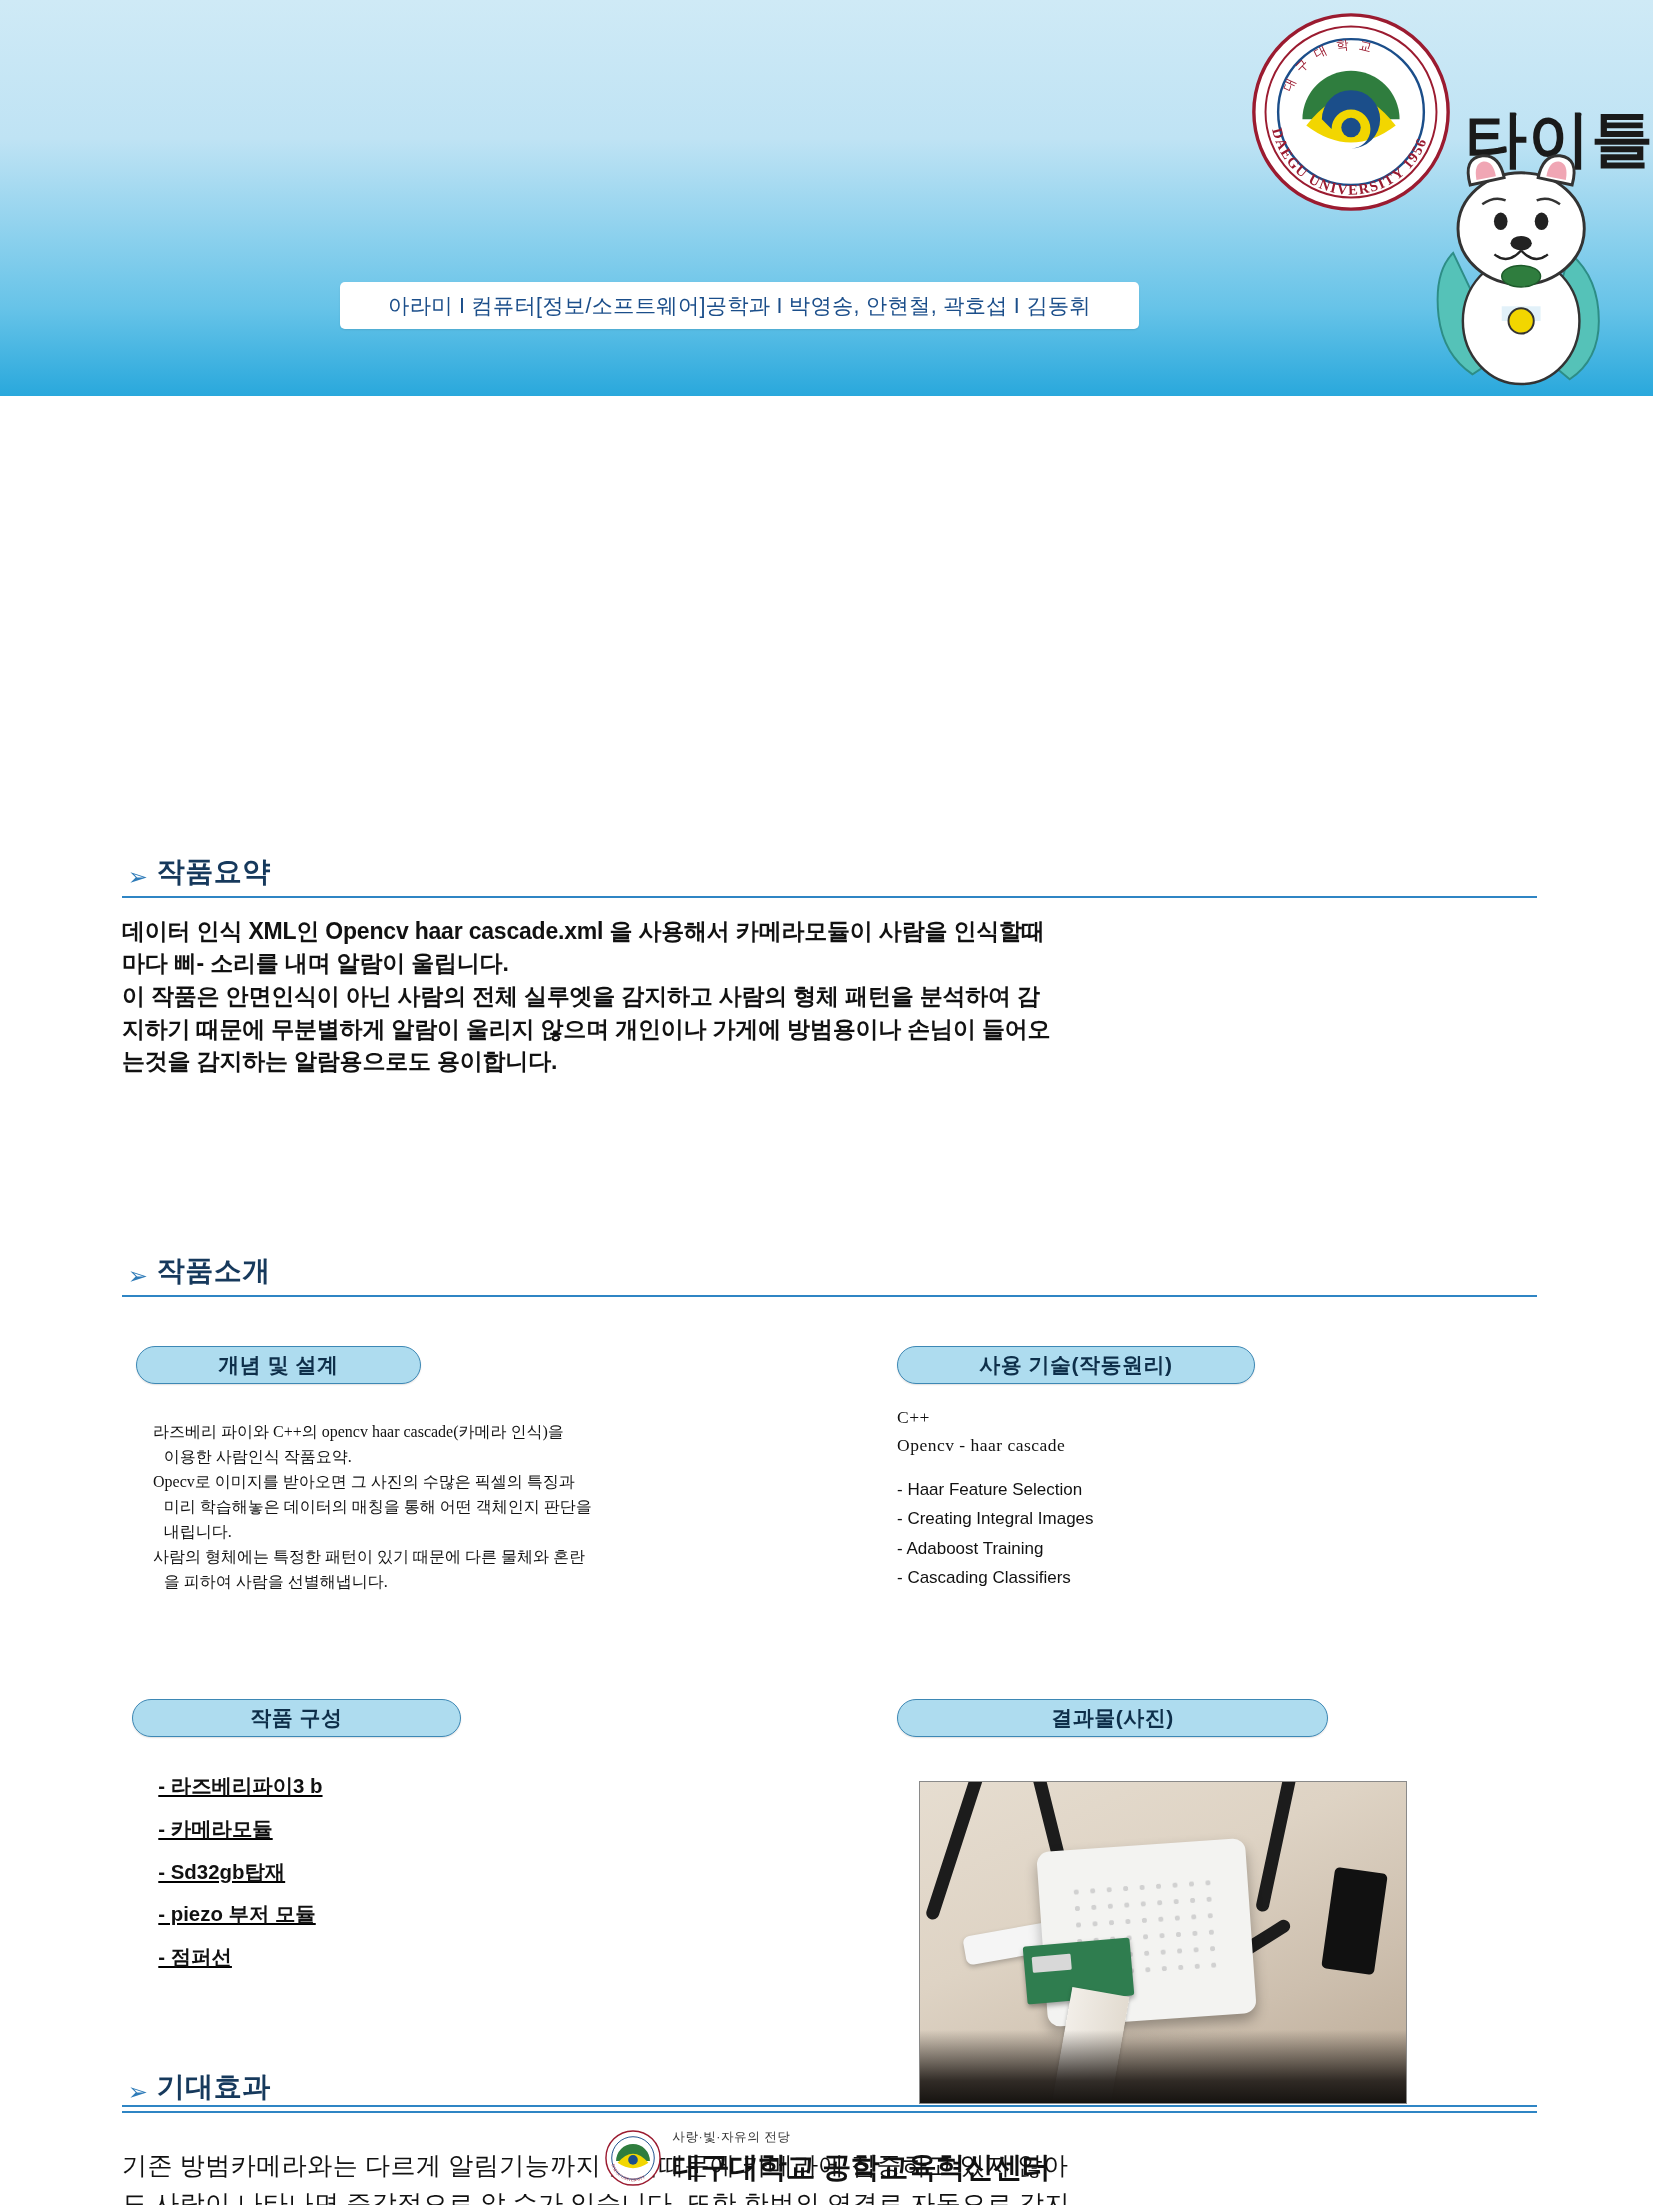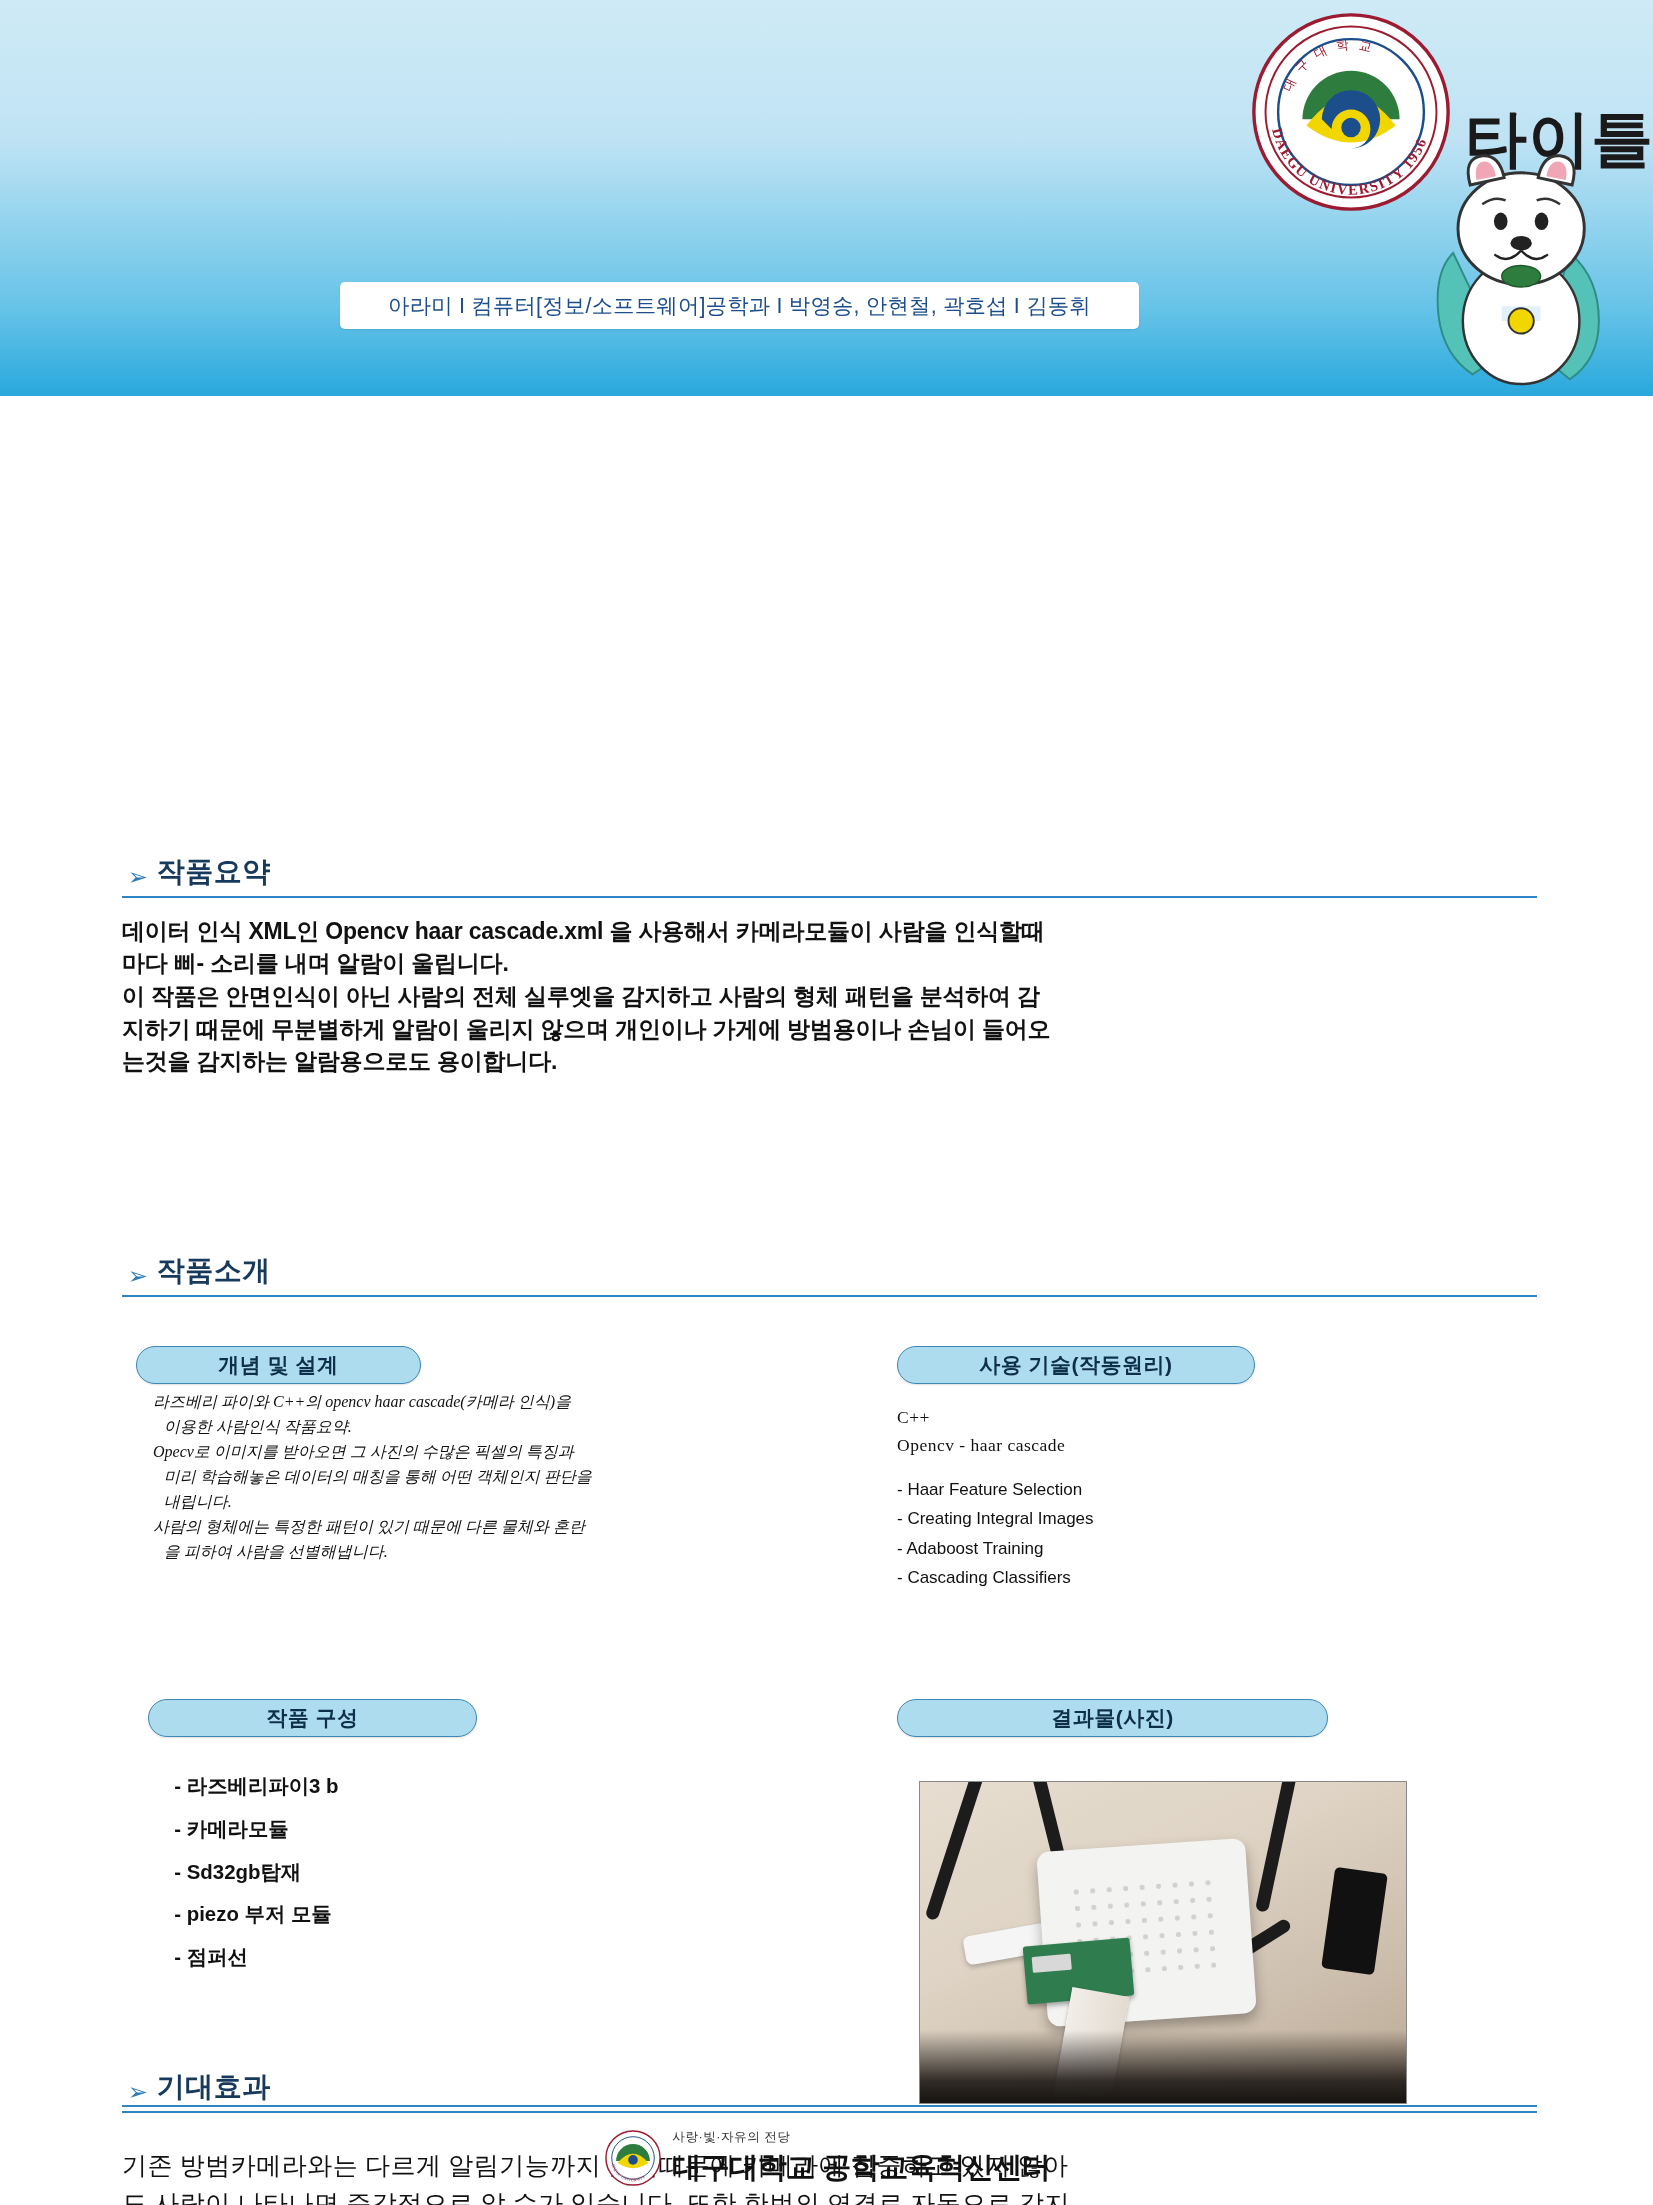--- a/index.html
+++ b/index.html
@@ -363,21 +363,21 @@
   <div class="section" style="top:856px; left:122px; width:1415px;">
     <div class="section-head">
       <span class="arrow-icon">➢</span>
       <span class="section-title">작품소개</span>
     </div>
     <div class="section-rule"></div>
   </div>
 
   <div class="section" style="top:950px; left:136px;">
     <div class="pill" style="width:238px;">개념 및 설계</div>
-    <div class="serif-block" style="margin-top:6px; width:695px; padding-left:17px;font-style:italic;">
+    <div class="serif-block" style="margin-top:36px; width:695px; padding-left:17px;">
       <p>라즈베리 파이와 C++의 opencv haar cascade(카메라 인식)을</p>
       <p class="ind">이용한 사람인식 작품요약.</p>
       <p>Opecv로 이미지를 받아오면 그 사진의 수많은 픽셀의 특징과</p>
       <p class="ind">미리 학습해놓은 데이터의 매칭을 통해 어떤 객체인지 판단을</p>
       <p class="ind">내립니다.</p>
       <p>사람의 형체에는 특정한 패턴이 있기 때문에 다른 물체와 혼란</p>
       <p class="ind">을 피하여 사람을 선별해냅니다.</p>
     </div>
   </div>
 
@@ -388,21 +388,21 @@
       <div class="serif-line">Opencv - haar cascade</div>
       <div class="tech-list">
         <div>- Haar Feature Selection</div>
         <div>- Creating  Integral Images</div>
         <div>- Adaboost Training</div>
         <div>- Cascading Classifiers</div>
       </div>
     </div>
   </div>
 
-  <div class="section" style="top:1303px; left:148px;">
+  <div class="section" style="top:1303px; left:132px;text-decoration:underline;">
     <div class="pill" style="width:282px;">작품 구성</div>
     <div class="parts-list" style="margin-top:39px; padding-left:14.6px;">
       <div>- 라즈베리파이3 b</div>
       <div>- 카메라모듈</div>
       <div>- Sd32gb탑재</div>
       <div>- piezo 부저 모듈</div>
       <div>- 점퍼선</div>
     </div>
   </div>
 

